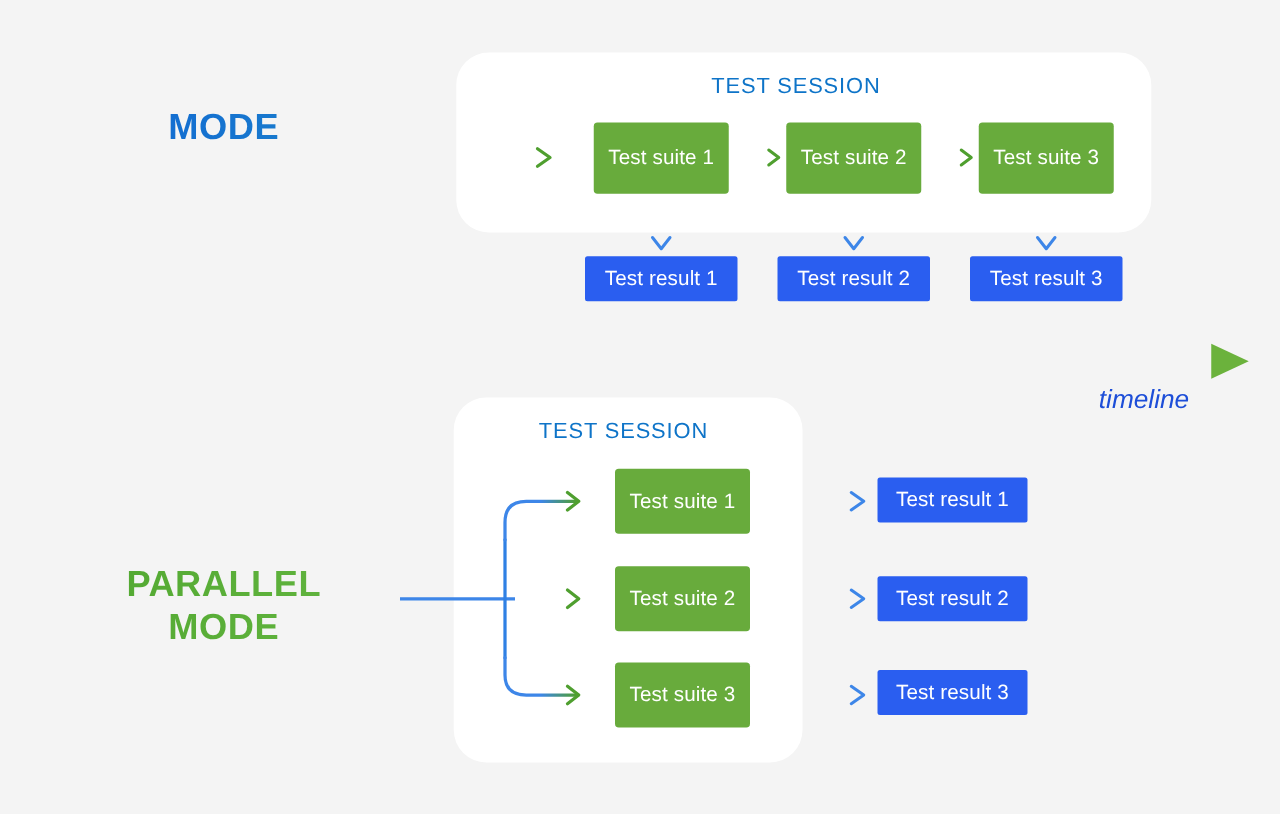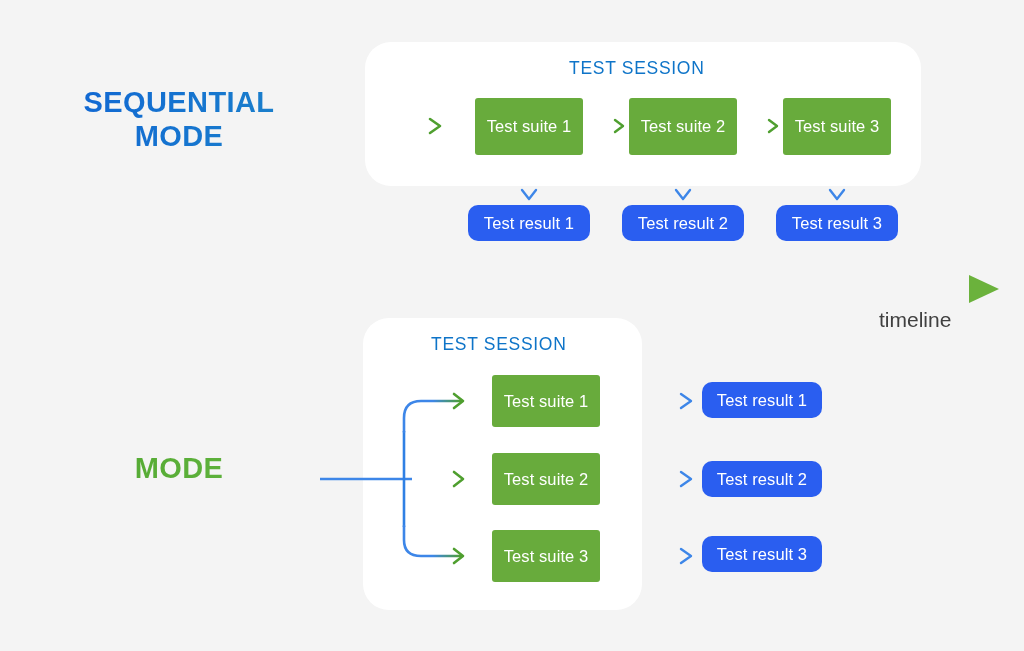--- a/index.html
+++ b/index.html
@@ -97,21 +97,21 @@
     font-size: 16.5px;
     letter-spacing: 0.1px;
     white-space: nowrap;
   }
   .suite {
     background: #68ab3c;
     border-radius: 3px;
   }
   .result {
     background: #2a5ef0;
-    border-radius: 10px;
+    border-radius: 2px;
   }
   
   #seq-suite-1 { left: 475px; top: 98px; width: 108px; height: 57px; }
   #seq-suite-2 { left: 629px; top: 98px; width: 108px; height: 57px; }
   #seq-suite-3 { left: 783px; top: 98px; width: 108px; height: 57px; }
   
   #seq-result-1 { left: 468px; top: 205px; width: 122px; height: 36px; }
   #seq-result-2 { left: 622px; top: 205px; width: 122px; height: 36px; }
   #seq-result-3 { left: 776px; top: 205px; width: 122px; height: 36px; }
   
@@ -120,22 +120,23 @@
   #par-suite-3 { left: 492px; top: 530px; width: 108px; height: 52px; }
   
   #par-result-1 { left: 702px; top: 382px; width: 120px; height: 36px; }
   #par-result-2 { left: 702px; top: 461px; width: 120px; height: 36px; }
   #par-result-3 { left: 702px; top: 536px; width: 120px; height: 36px; }
   
   #timeline-label {
     position: absolute;
     left: 879px;
     top: 308px;
-    color: #404040;
+    color: #1d4ed8;
     font-size: 21px;
+    font-style: italic;
     white-space: nowrap;
   }
 </style>
 </head>
 <body>
 
 <div class="stage">
 
   <div class="session-card" id="seq-card"></div>
   <div class="session-card" id="par-card"></div>
@@ -234,25 +235,25 @@
       <line x1="606" y1="479" x2="680" y2="479" stroke="url(#gradGreenBlueH)" stroke-width="2.4" stroke-dasharray="6 5"></line>
       <polyline points="681,472 691,479 681,486" fill="none" stroke="#3d86e8" stroke-width="2.4" stroke-linecap="round" stroke-linejoin="round"></polyline>
     </g>
     <g>
       <line x1="606" y1="556" x2="680" y2="556" stroke="url(#gradGreenBlueH)" stroke-width="2.4" stroke-dasharray="6 5"></line>
       <polyline points="681,549 691,556 681,563" fill="none" stroke="#3d86e8" stroke-width="2.4" stroke-linecap="round" stroke-linejoin="round"></polyline>
     </g>
   </svg>
 
   <div class="mode-label" id="seq-mode-label">
-    <div>SEQUENTIAL</div>
     <div>MODE</div>
   </div>
 
   <div class="mode-label" id="par-mode-label">
+    <div>PARALLEL</div>
     <div>MODE</div>
   </div>
 
   <div class="session-caption" id="seq-session-caption">TEST SESSION</div>
   <div class="session-caption" id="par-session-caption">TEST SESSION</div>
 
   <div class="node suite" id="seq-suite-1">Test suite 1</div>
   <div class="node suite" id="seq-suite-2">Test suite 2</div>
   <div class="node suite" id="seq-suite-3">Test suite 3</div>
 

